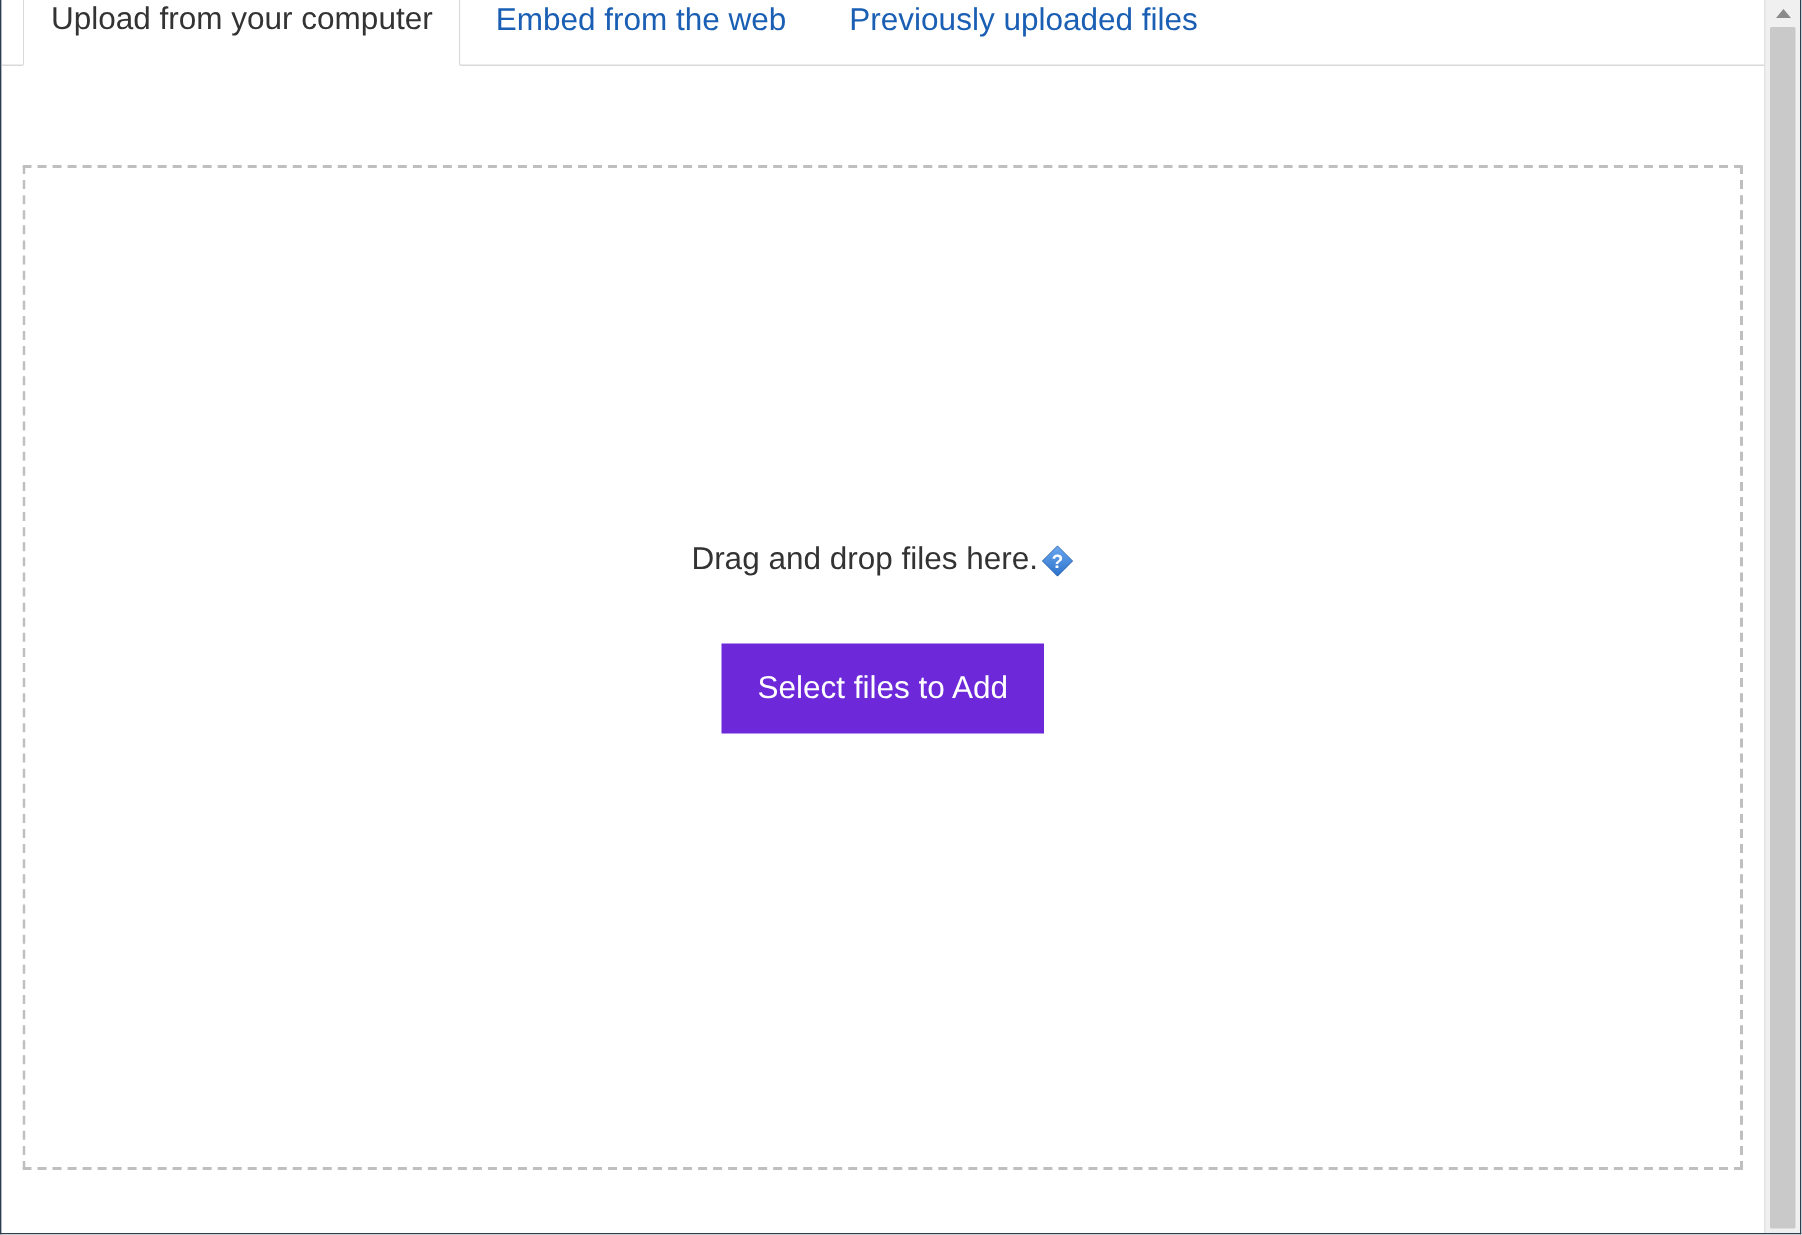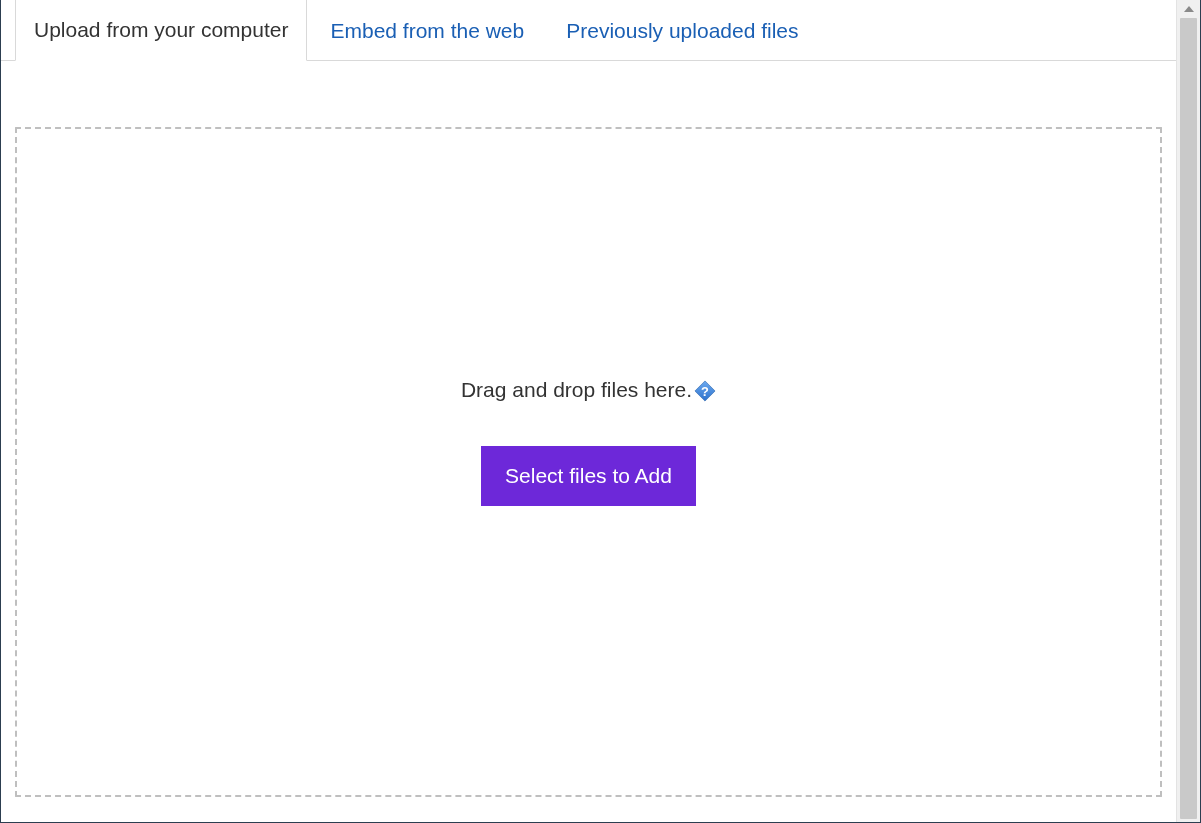--- a/index.html
+++ b/index.html
@@ -28,21 +28,21 @@
       left: 0;
       right: 24px;
       bottom: 0;
       background: #ffffff;
     }
     
     .tab-row {
       display: flex;
       align-items: flex-end;
       padding-left: 14px;
-      height: 61px;
+      height: 44px;
       border-bottom: 1px solid #d9d9d9;
       position: relative;
       text-align: right;
     }
     .tab {
       padding: 18px 18px 18px 18px;
       font-size: 21px;
       color: #1a5fb4;
       cursor: pointer;
       border: 1px solid transparent;

